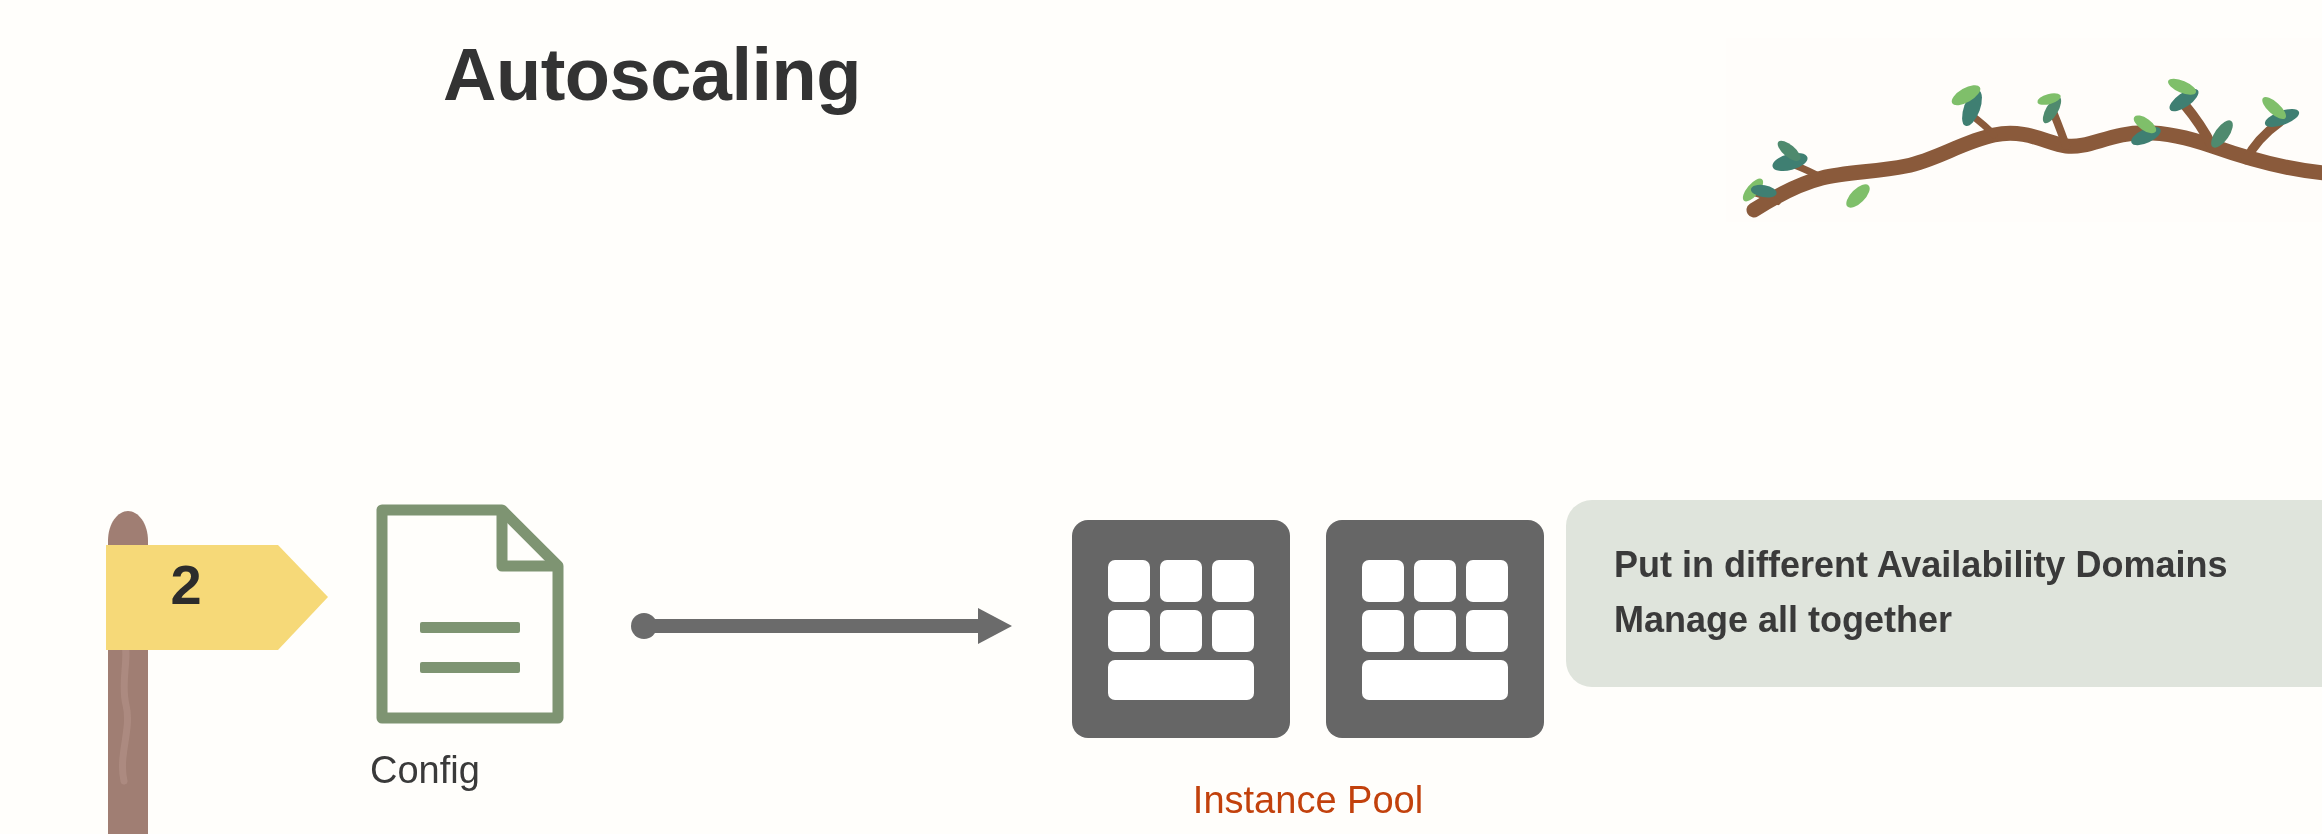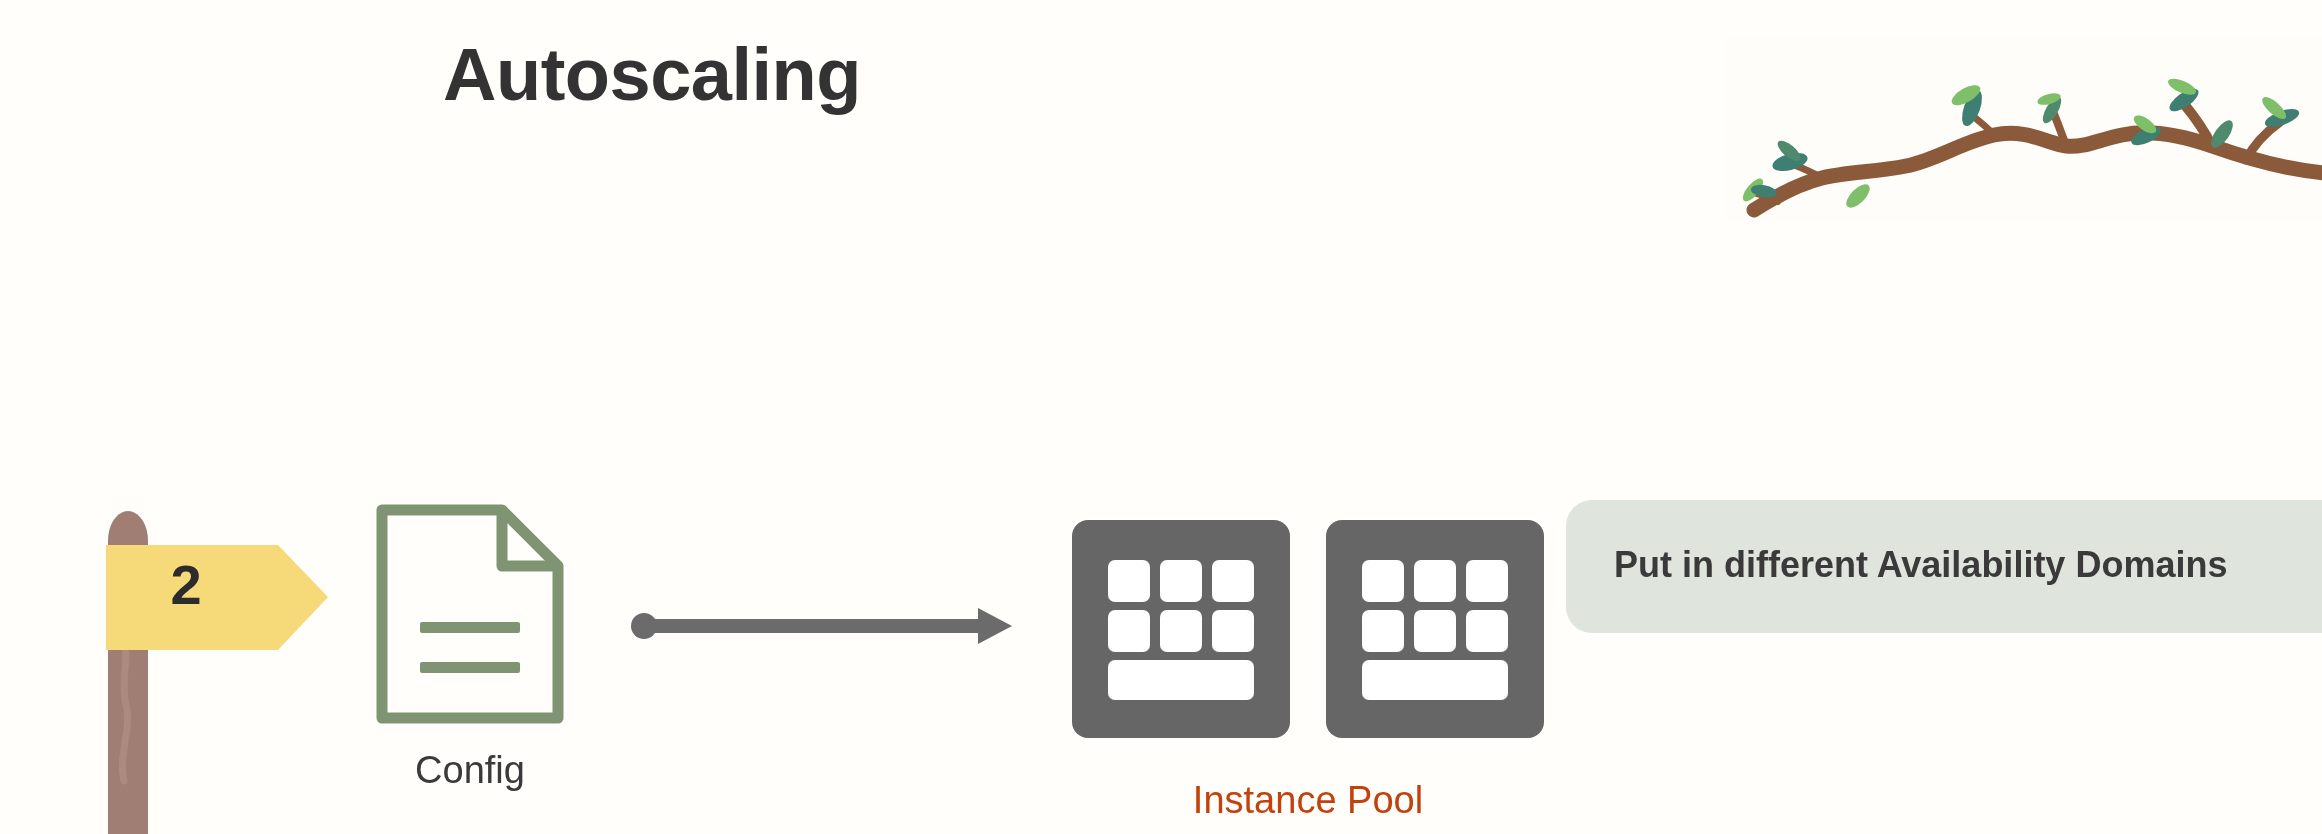--- a/index.html
+++ b/index.html
@@ -72,21 +72,21 @@
   }
 
   
   .config-node {
     position: absolute;
     left: 370px;
     top: 500px;
   }
   .config-icon { width: 200px; height: 228px; display: block; }
   .node-label {
-    text-align: center;
+    text-align: left;
     font-size: 38px;
     color: #3a3a3a;
     margin-top: 22px;
     line-height: 1.1;
   }
 
   
   .flow-arrow {
     position: absolute;
     left: 630px;
@@ -242,15 +242,16 @@
         <rect x="90" y="92" width="42" height="42" rx="7" fill="#ffffff"></rect>
         <rect x="142" y="92" width="42" height="42" rx="7" fill="#ffffff"></rect>
         <rect x="38" y="142" width="146" height="40" rx="7" fill="#ffffff"></rect>
       </svg>
     </div>
     <div class="pool-label">Instance Pool</div>
   </div>
 
   <div class="callout">
     <div class="callout-line">Put in different Availability Domains</div>
+    <div class="callout-line">Manage all together</div>
   </div>
 
 </div>
 
 </body></html>

